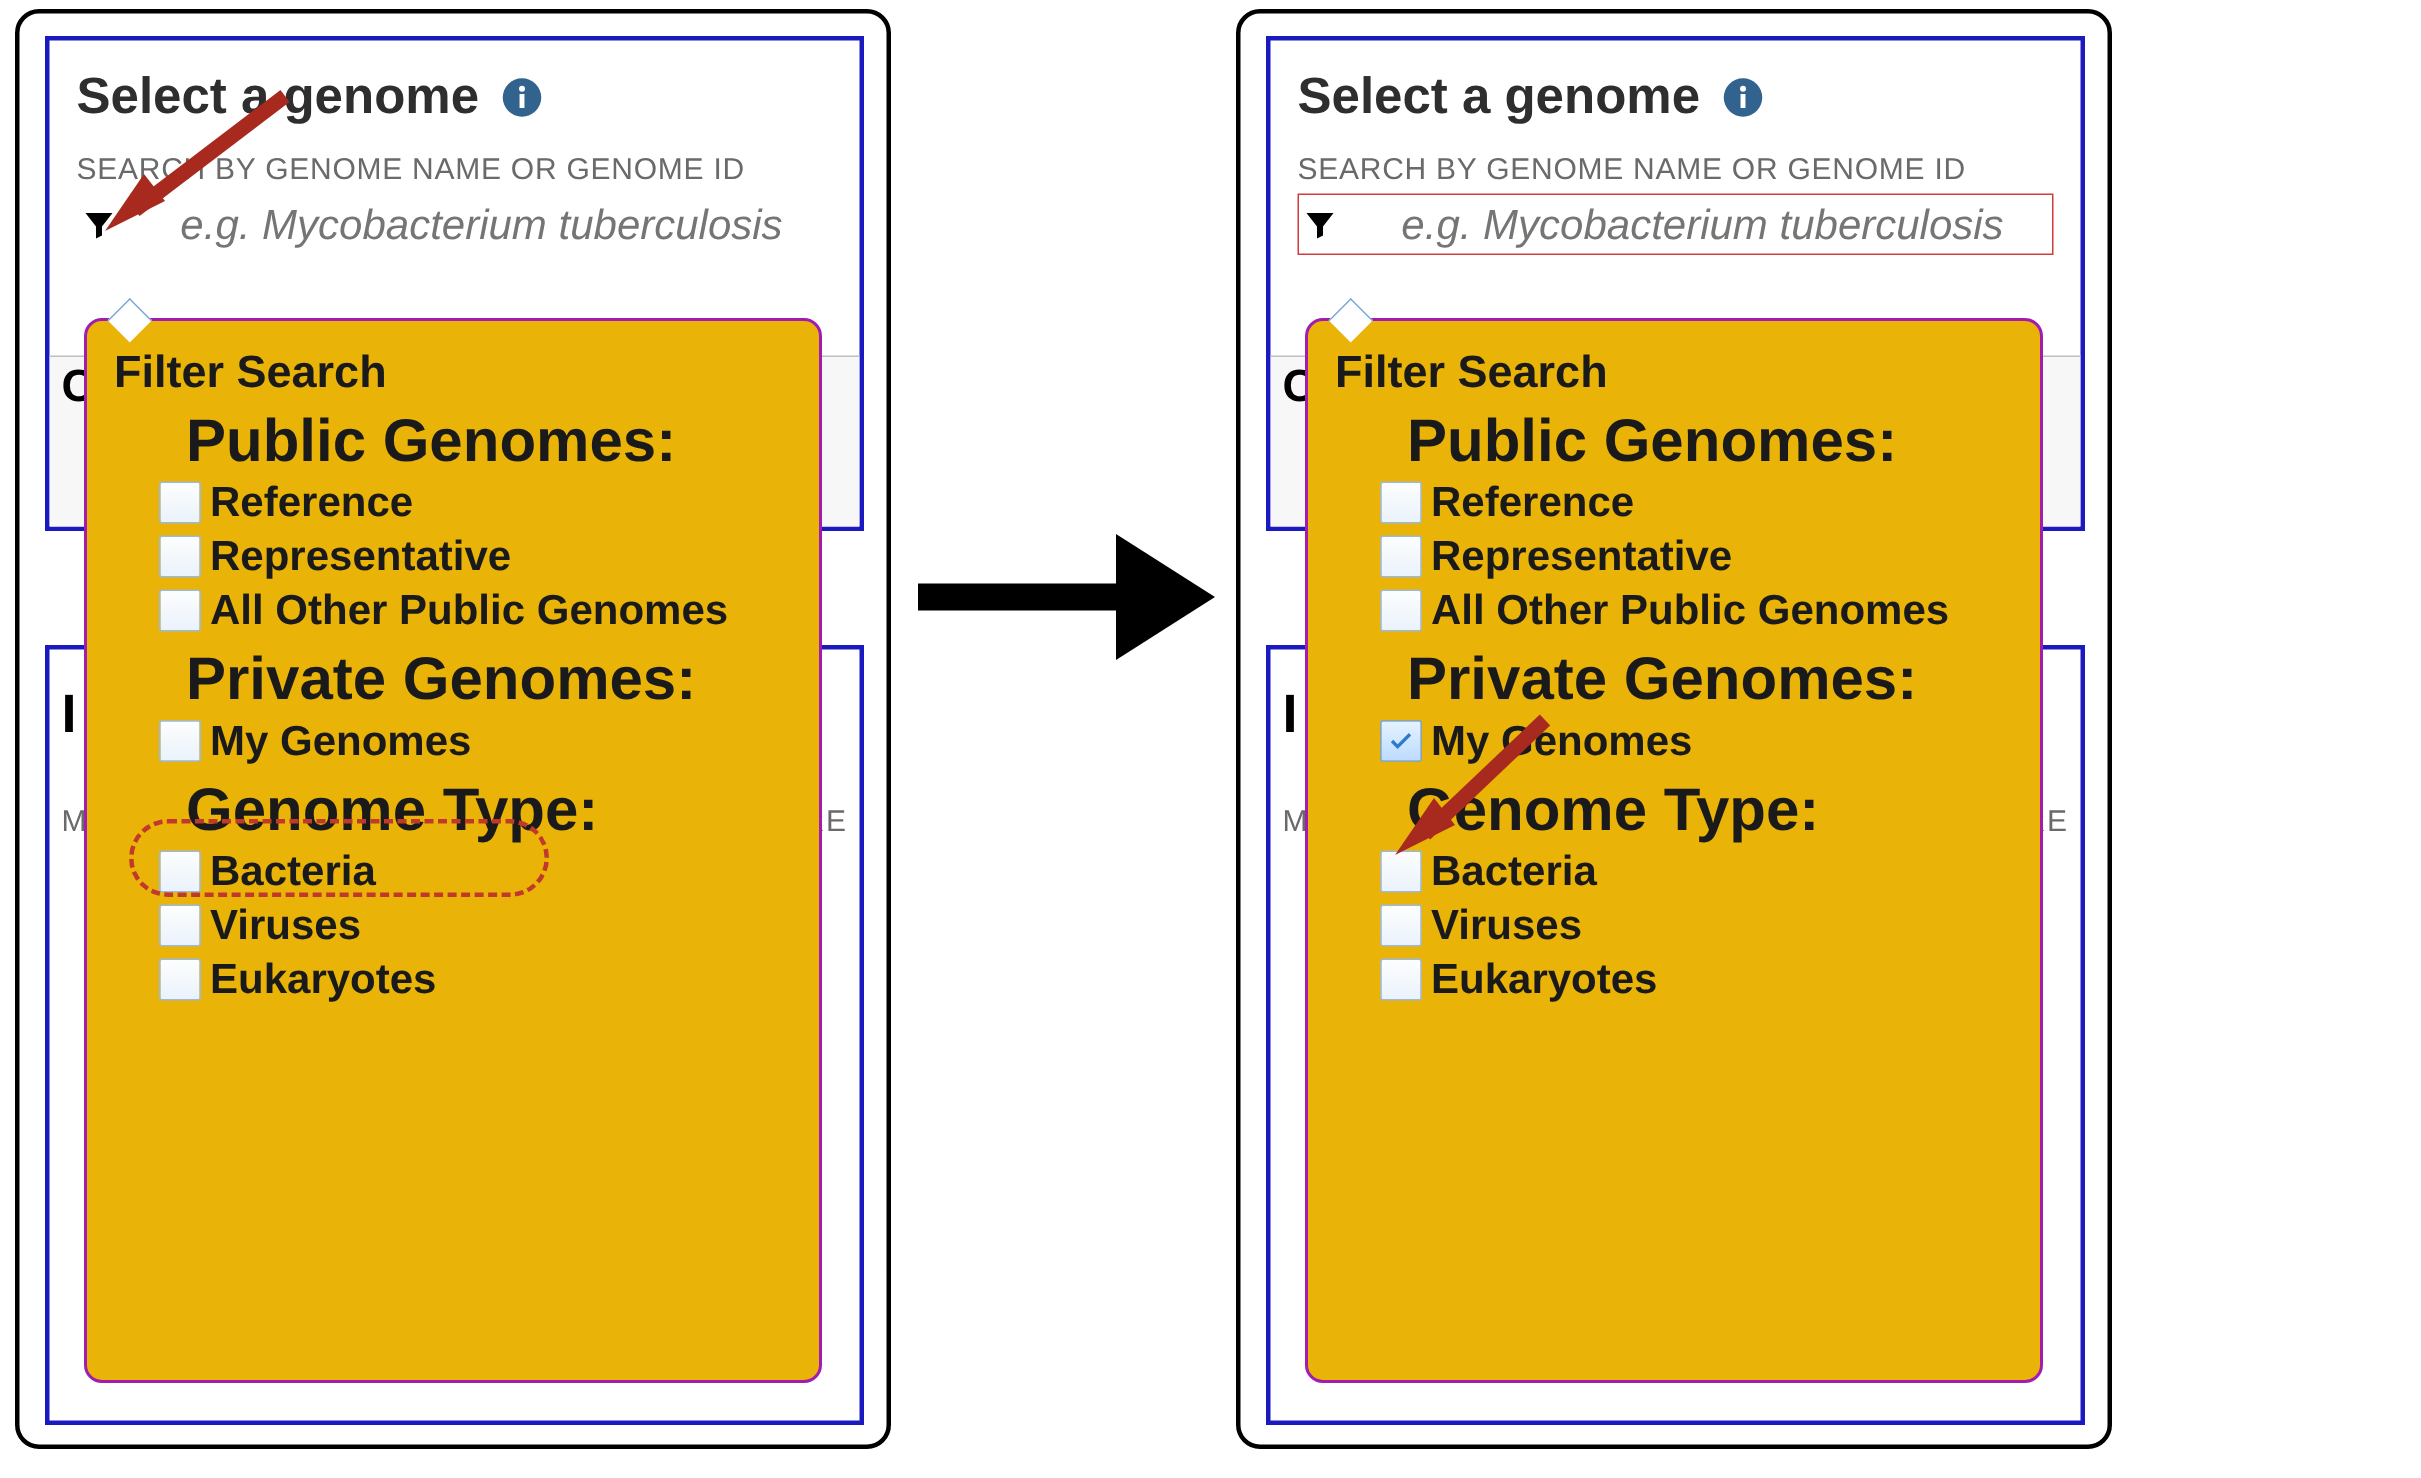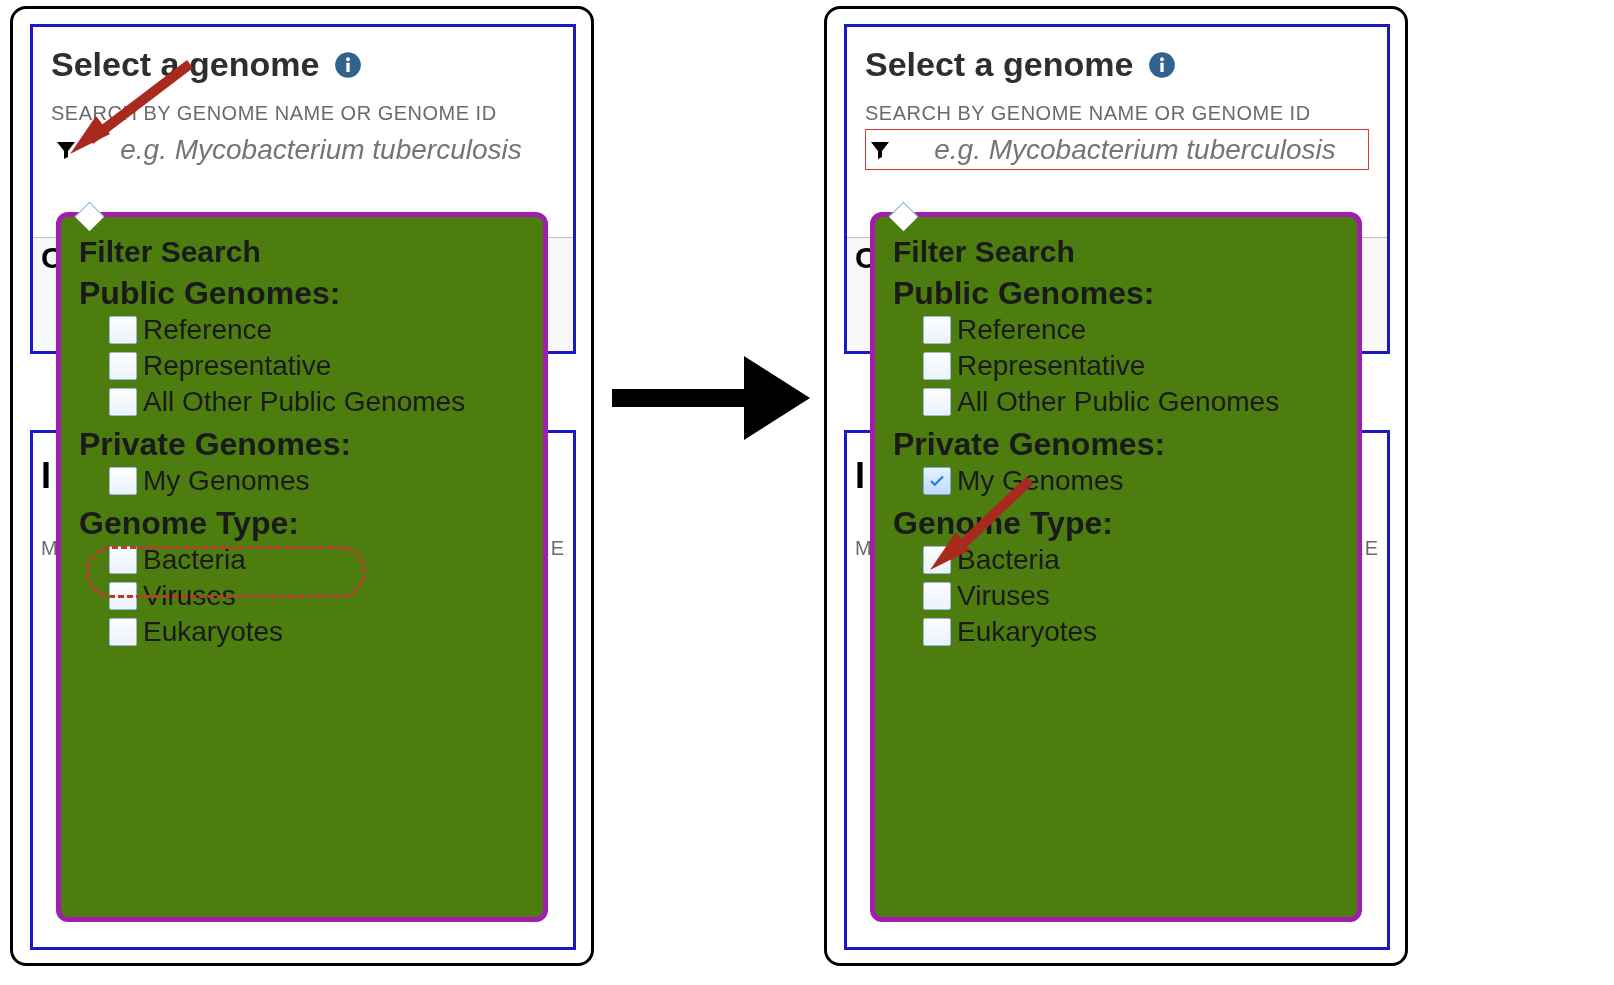--- a/index.html
+++ b/index.html
@@ -115,22 +115,22 @@
   .truncated-i {
     position: absolute;
     left: 8px;
     font-size: 36px;
     font-weight: 700;
     color: #000;
     z-index: 0;
   }
   .dropdown {
     position: absolute;
-    background: #4d7c0f;
-    border: 5px solid #a21caf;
+    background: #eab308;
+    border: 2px solid #a21caf;
     border-radius: 12px;
     box-sizing: border-box;
     padding: 18px 18px 18px 18px;
     z-index: 2;
   }
   .dropdown .pointer {
     position: absolute;
     top: -11px;
     left: 18px;
     width: 20px;
@@ -140,29 +140,31 @@
     border-top: 1px solid #7aa7d6;
     transform: rotate(45deg);
   }
   .dd-title {
     font-weight: 700;
     font-size: 30px;
     margin-bottom: 4px;
   }
   .dd-section {
     font-weight: 700;
-    font-size: 32px;
+    font-size: 40px;
     margin-top: 6px;
+    margin-left: 48px;
   }
   .opt {
     display: flex;
     align-items: center;
     gap: 6px;
     margin-left: 30px;
     padding: 2px 0;
+    font-weight: bold;
   }
   .opt .cbx {
     width: 26px;
     height: 26px;
     border: 1px solid #9db9d6;
     background: linear-gradient(#fdfefe, #eaf2fb);
     display: inline-flex;
     align-items: center;
     justify-content: center;
     flex: 0 0 26px;

